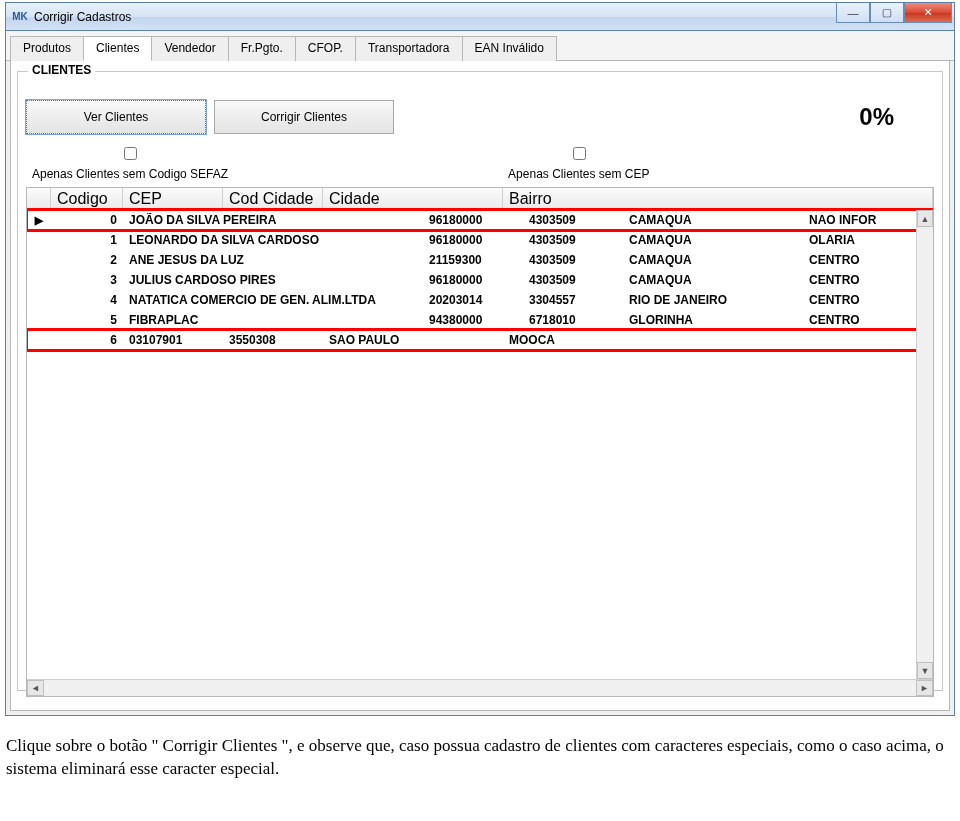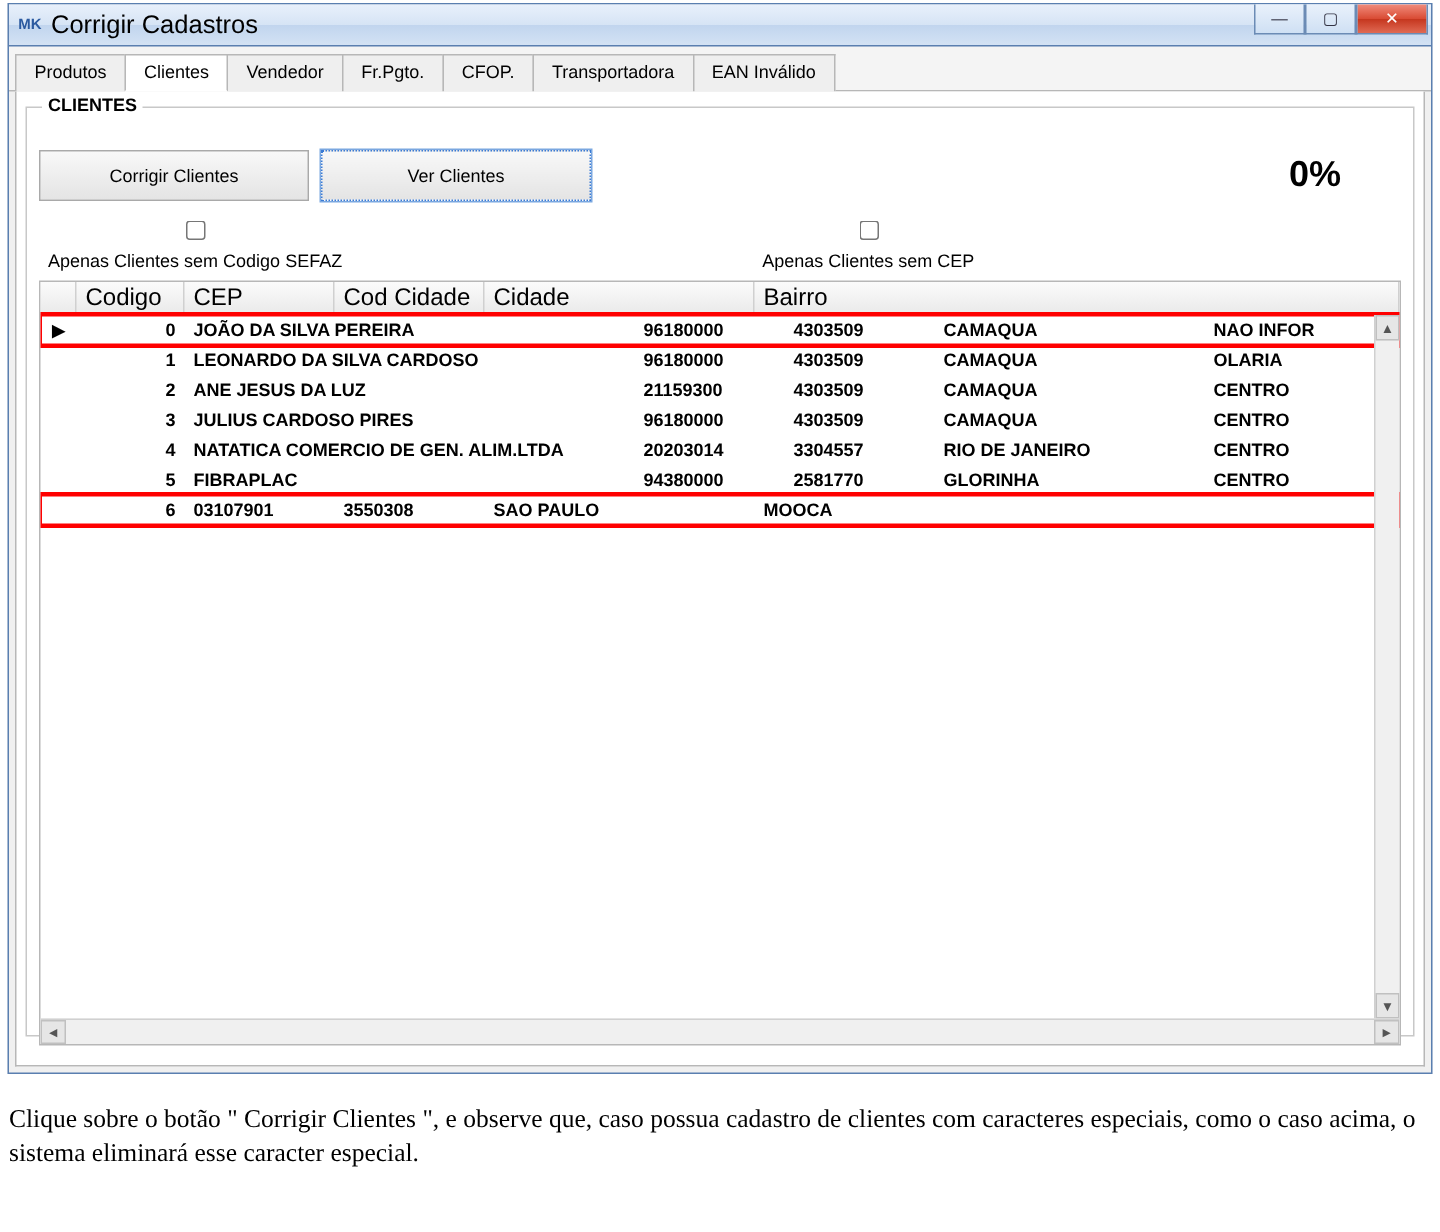--- a/index.html
+++ b/index.html
@@ -27,21 +27,21 @@
     padding: 0 0 0 6px;
     border-bottom: 1px solid #5a7fb0;
     position: relative;
   }
   .app-icon {
     width: 16px; height: 16px;
     margin-right: 6px;
     display:inline-flex;align-items:center;justify-content:center;
     font-size: 10px; font-weight:bold; color:#2b5aa0;
   }
-  .titlebar-text { color:#000; font-size:17px; }
+  .titlebar-text { color:#000; font-size:12px; }
   .win-buttons {
     position:absolute; right:2px; top:0;
     display:flex; gap:0;
   }
   .win-btn {
     width: 34px; height: 20px;
     border:1px solid #6b8bb5;
     border-top:none;
     display:flex;align-items:center;justify-content:center;
     background: linear-gradient(to bottom,#e9f1fb,#cfe0f4);
@@ -211,22 +211,22 @@
       <div class="tab">CFOP.</div>
       <div class="tab">Transportadora</div>
       <div class="tab">EAN Inválido</div>
     </div>
 
   <div class="tab-panel">
     <div class="groupbox">
       <div class="groupbox-title">CLIENTES</div>
 
       <div class="btnrow">
+        <button class="big-btn focused">Ver Clientes</button>
         <button class="big-btn">Corrigir Clientes</button>
-        <button class="big-btn focused">Ver Clientes</button>
         <div class="progress-label">0%</div>
       </div>
 
       <div class="checkrow">
         <label class="chk">
           <input type="checkbox" style="">
           <span>Apenas Clientes sem Codigo SEFAZ</span>
         </label>
         <label class="chk">
           <input type="checkbox" style="">
@@ -289,21 +289,21 @@
               <div class="gcell col-cep">20203014</div>
               <div class="gcell col-codcid">3304557</div>
               <div class="gcell col-cid">RIO DE JANEIRO</div>
               <div class="gcell col-bairro">CENTRO</div>
             </div>
             <div class="grow">
               <div class="gcell col-mark"></div>
               <div class="gcell col-cod">5</div>
               <div class="gcell col-nome">FIBRAPLAC</div>
               <div class="gcell col-cep">94380000</div>
-              <div class="gcell col-codcid">2581770</div>
+              <div class="gcell col-codcid">6718010</div>
               <div class="gcell col-cid">GLORINHA</div>
               <div class="gcell col-bairro">CENTRO</div>
             </div>
             <div class="grow row-hl">
               <div class="gcell col-mark"></div>
               <div class="gcell col-cod">6</div>
               <div class="gcell col-cep">03107901</div>
               <div class="gcell col-codcid">3550308</div>
               <div class="gcell col-cid">SAO PAULO</div>
               <div class="gcell col-bairro">MOOCA</div>

